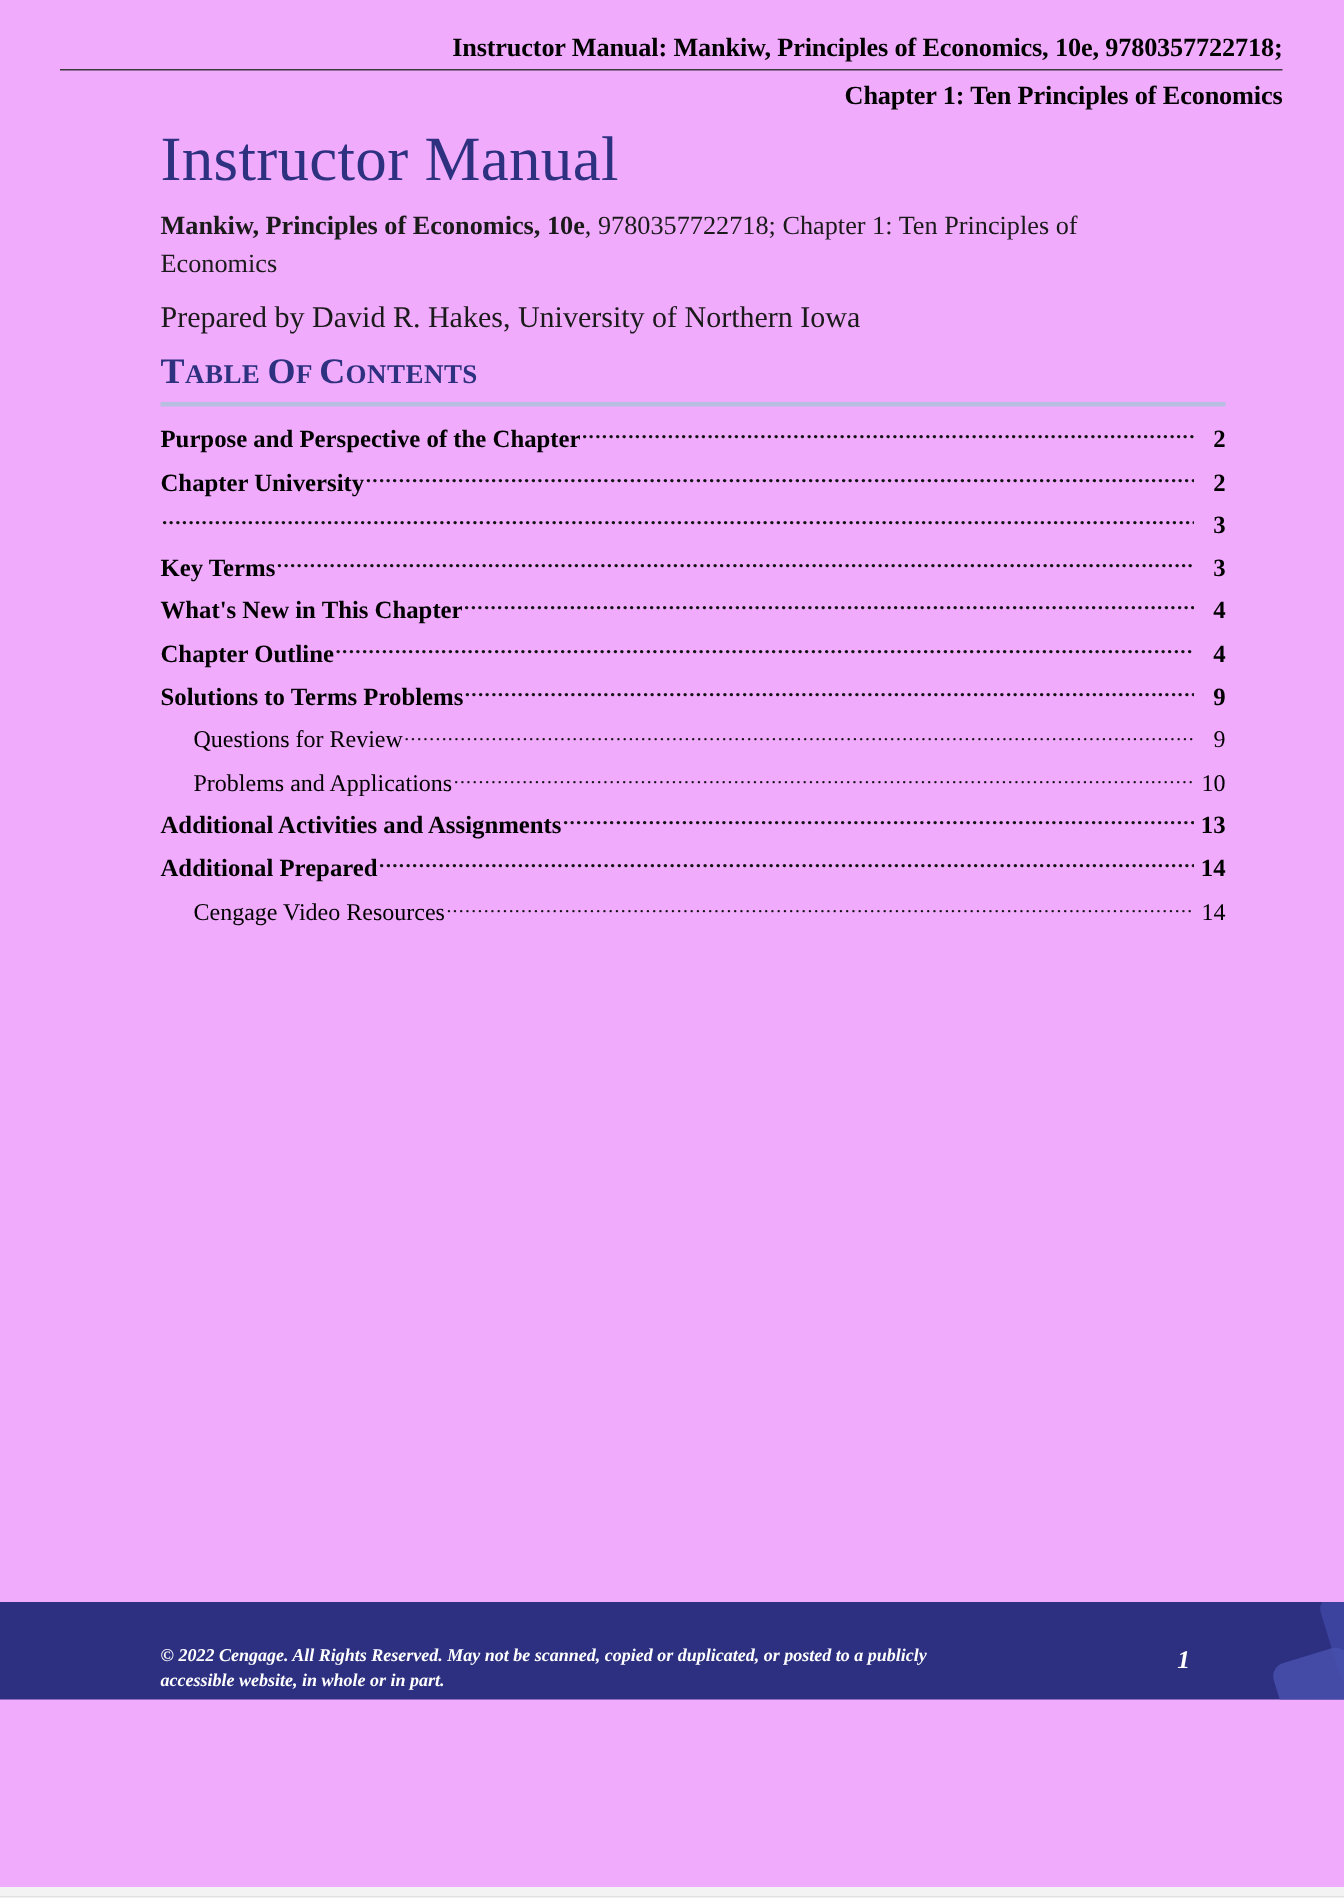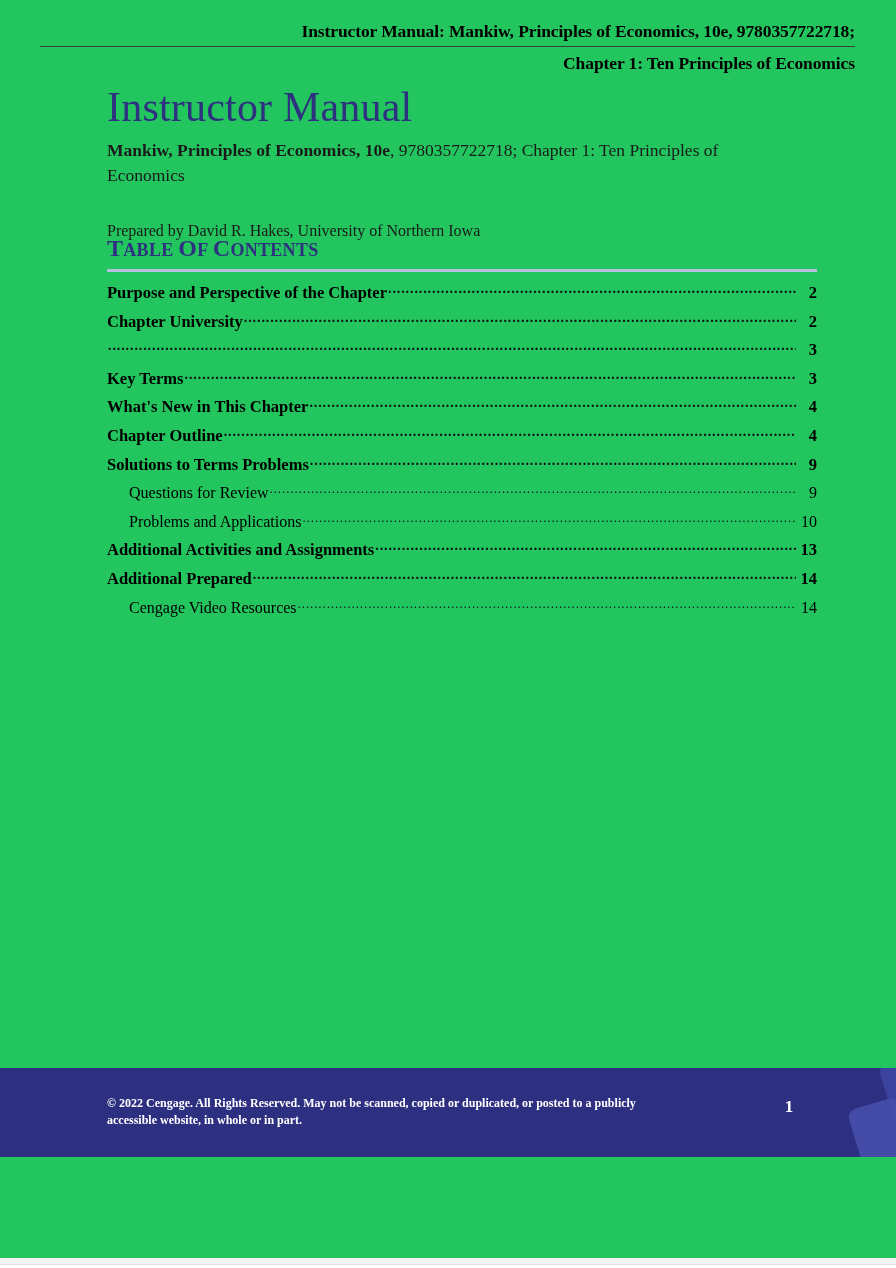--- a/index.html
+++ b/index.html
@@ -14,21 +14,21 @@
     overflow: hidden;
     position: relative;
   }
 
   .page {
     position: absolute;
     left: 0;
     top: 0;
     width: 896px;
     height: 1258px;
-    background: #22c55e;
+    background: #f0abfc;
     overflow: hidden;
   }
 
   
   .doc-header {
     position: absolute;
     left: 40px;
     top: 18px;
     width: 815px;
   }
@@ -67,24 +67,24 @@
     font-size: 17.5px;
     line-height: 25px;
     color: #1a1a1a;
     margin-top: 6px;
     max-width: 690px;
   }
   .doc-subtitle .bold-part {
     font-weight: bold;
   }
   .doc-prepared {
-    font-size: 16px;
+    font-size: 20px;
     line-height: 22px;
     color: #1a1a1a;
-    margin-top: 32px;
+    margin-top: 13px;
   }
 
   
   .toc-heading-wrap {
     position: absolute;
     left: 107px;
     top: 235px;
     width: 710px;
   }
   .toc-heading {
@@ -158,23 +158,24 @@
     text-align: right;
     min-width: 20px;
   }
 
   
   .footer-banner {
     position: absolute;
     left: 0;
     top: 1068px;
     width: 896px;
-    height: 89px;
+    height: 65px;
     background: #2d3080;
     overflow: hidden;
+    font-style: italic;
   }
   .footer-deco {
     position: absolute;
     right: -14px;
     top: 34px;
     width: 52px;
     height: 86px;
     background: #4850ad;
     border-radius: 9px;
     transform: rotate(-17deg);

